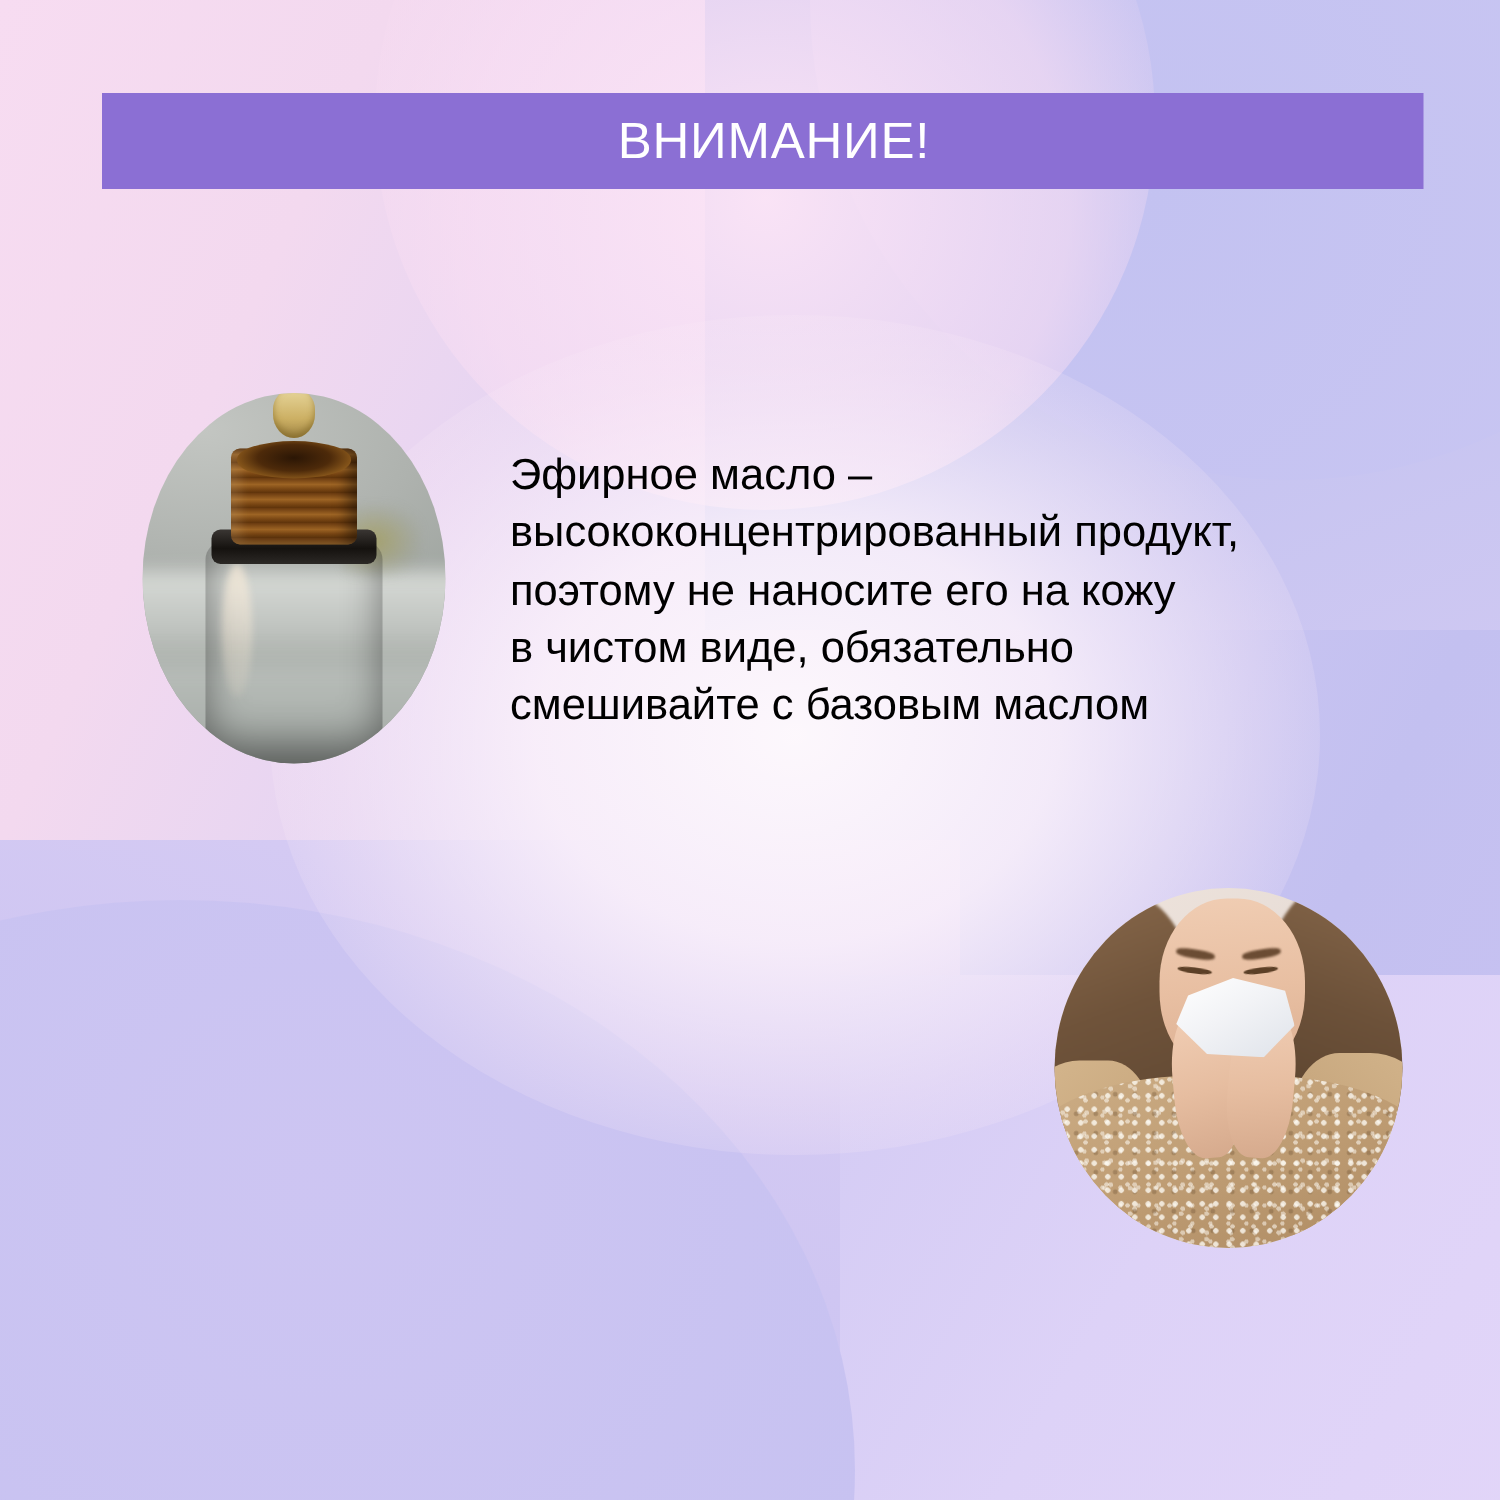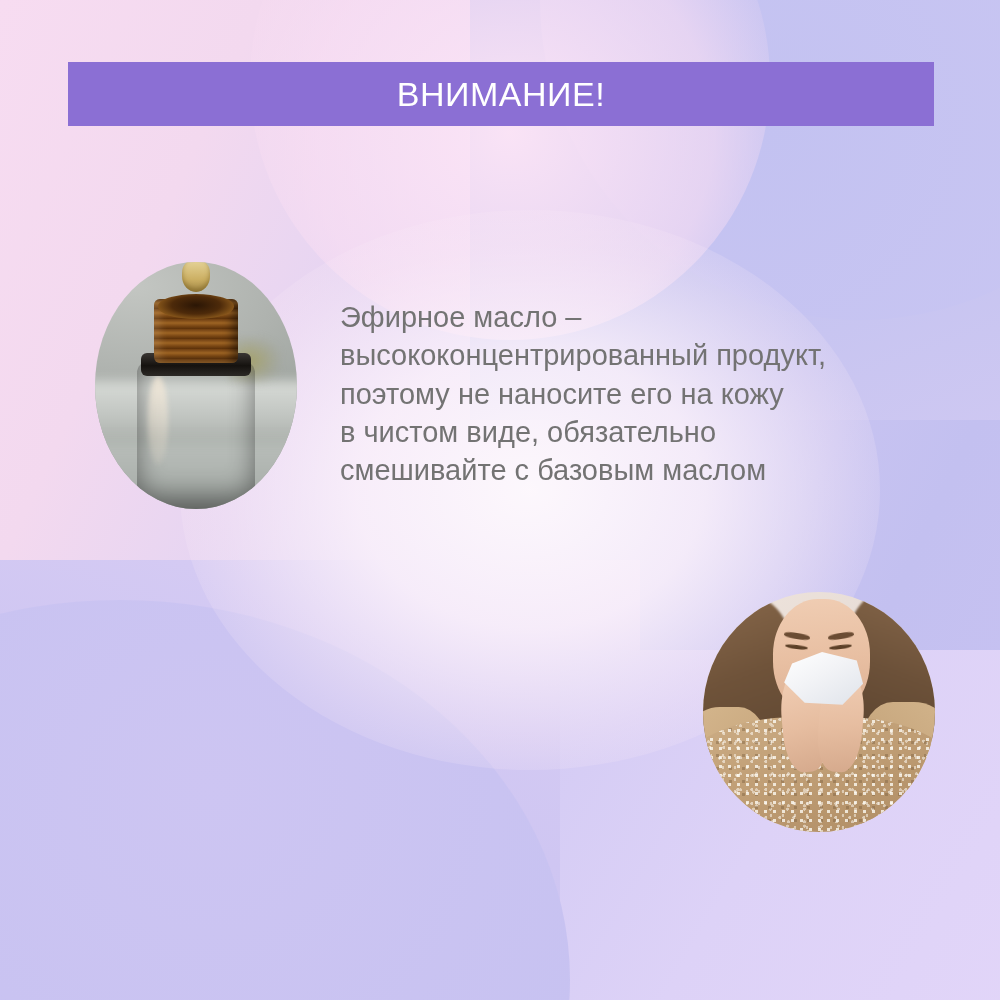--- a/index.html
+++ b/index.html
@@ -104,20 +104,21 @@
   .banner {
     position: absolute;
     left: 68px;
     top: 62px;
     width: 866px;
     height: 64px;
     display: flex;
     align-items: center;
     justify-content: center;
     background: #8b6fd4;
+    padding-left: 15px;
   }
   .banner-title {
     color: #ffffff;
     font-size: 34px;
     line-height: 1;
     letter-spacing: 0.5px;
     font-weight: 400;
     white-space: nowrap;
   }
 
@@ -333,21 +334,21 @@
     position: absolute;
     left: 68%; top: 46%;
     width: 46%; height: 60%;
     border-radius: 30% 50% 0 0;
     background: linear-gradient(220deg, #d4b68d 0%, #b9966d 100%);
   }
 
   
   .text-block {
     position: absolute;
-    color: #737373;
+    color: #000000;
     font-size: 29px;
     line-height: 1.32;
     white-space: pre-line;
     font-weight: 400;
   }
   .text-block-1 {
     left: 340px;
     top: 298px;
     width: 600px;
     text-align: left;

